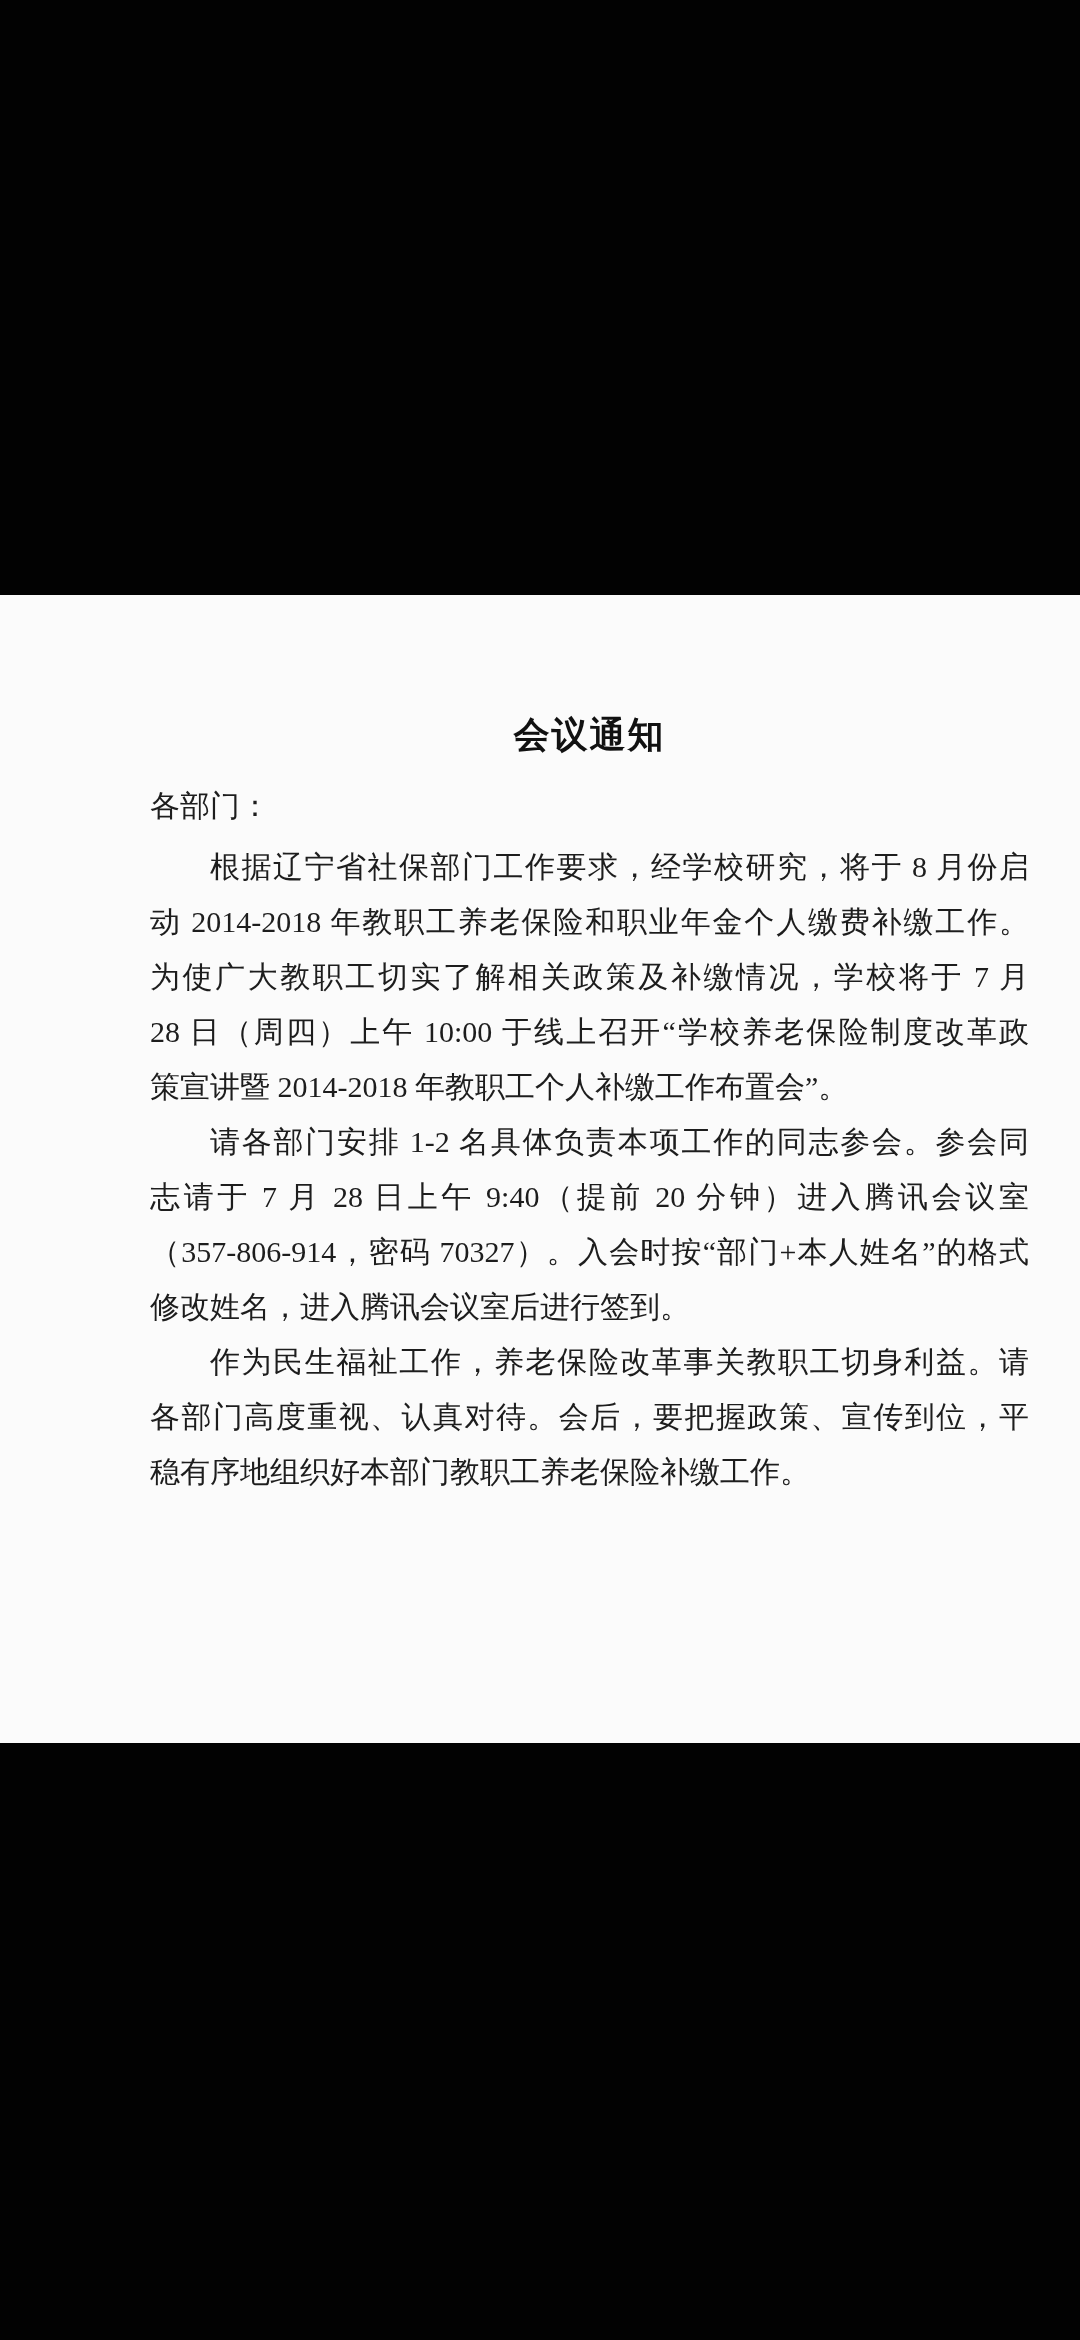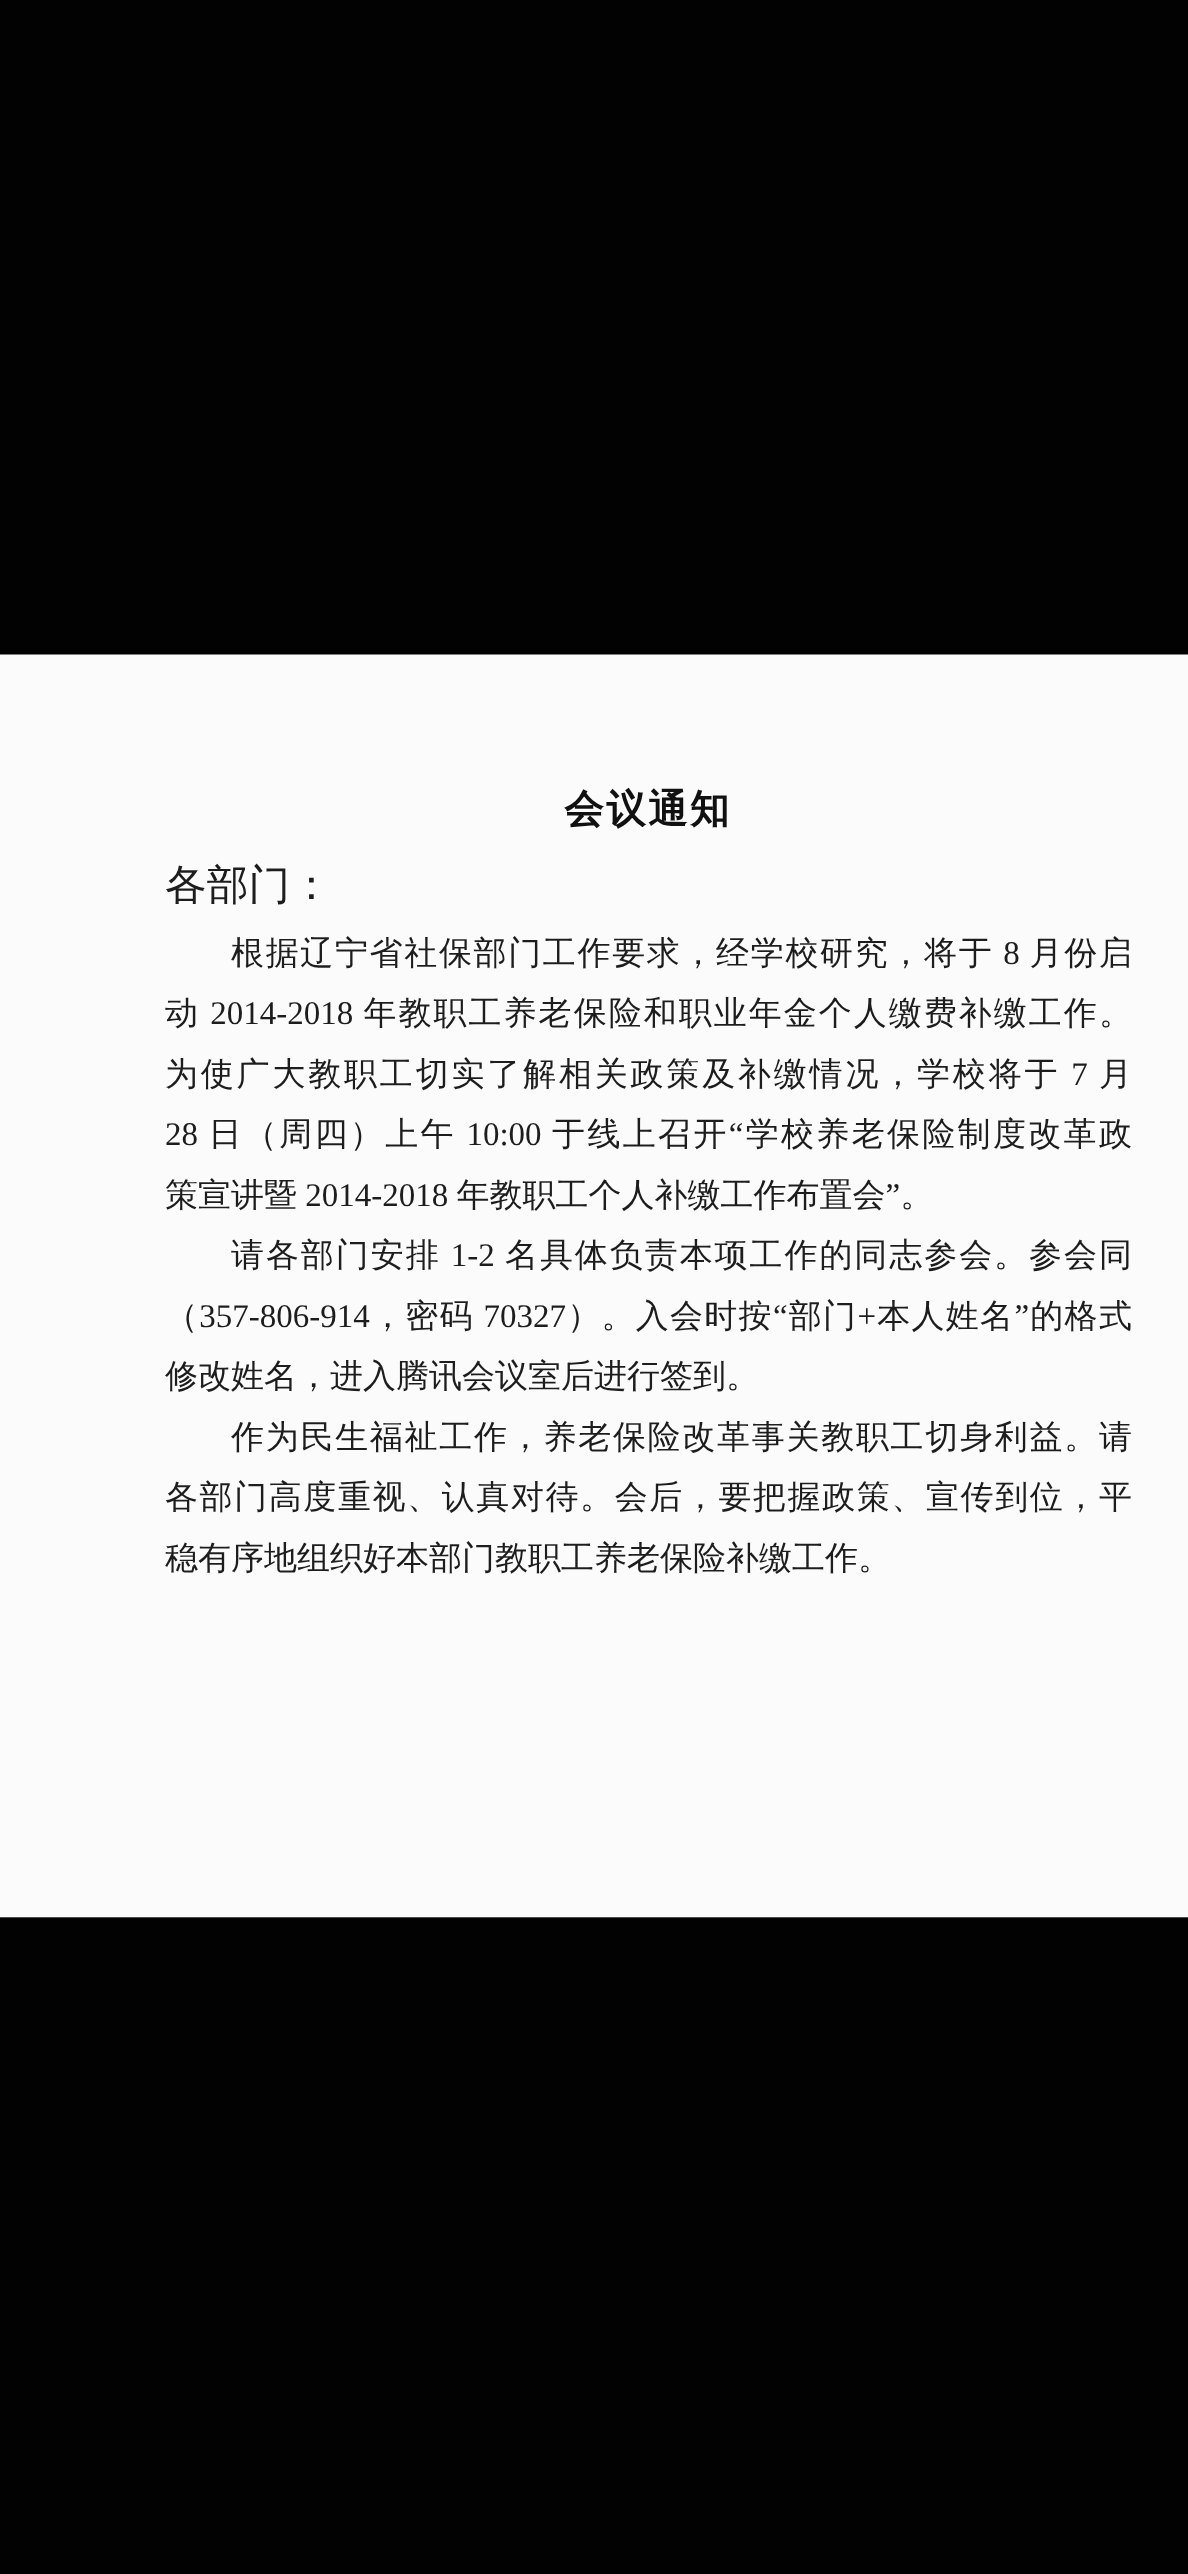--- a/index.html
+++ b/index.html
@@ -34,21 +34,21 @@
     font-family: "Liberation Sans", "DejaVu Sans", sans-serif;
     font-size: 36px;
     font-weight: 700;
     color: #111;
     letter-spacing: 2px;
   }
   .salutation {
     margin-top: 16px;
     height: 55px;
     line-height: 55px;
-    font-size: 38px;
+    font-size: 30px;
   }
   .body-block {
     margin-top: 6px;
   }
   .bline {
     height: 55px;
     line-height: 55px;
     font-size: 30px;
     white-space: nowrap;
     overflow: visible;
@@ -91,20 +91,21 @@
 
     <div class="body-block">
 
       <div class="bline just ind">根据辽宁省社保部门工作要求，经学校研究，将于 8 月份启</div>
       <div class="bline just">动 2014-2018 年教职工养老保险和职业年金个人缴费补缴工作。</div>
       <div class="bline just">为使广大教职工切实了解相关政策及补缴情况，学校将于 7 月</div>
       <div class="bline just">28 日（周四）上午 10:00 于线上召开“学校养老保险制度改革政</div>
       <div class="bline left">策宣讲暨 2014-2018 年教职工个人补缴工作布置会”。</div>
 
       <div class="bline just ind">请各部门安排 1-2 名具体负责本项工作的同志参会。参会同</div>
+      <div class="bline just">志请于 7 月 28 日上午 9:40（提前 20 分钟）进入腾讯会议室</div>
       <div class="bline just">（357-806-914，密码 70327）。入会时按“部门+本人姓名”的格式</div>
       <div class="bline left">修改姓名，进入腾讯会议室后进行签到。</div>
 
       <div class="bline just ind">作为民生福祉工作，养老保险改革事关教职工切身利益。请</div>
       <div class="bline just">各部门高度重视、认真对待。会后，要把握政策、宣传到位，平</div>
       <div class="bline left">稳有序地组织好本部门教职工养老保险补缴工作。</div>
 
     </div>
 
     <div class="signature">

